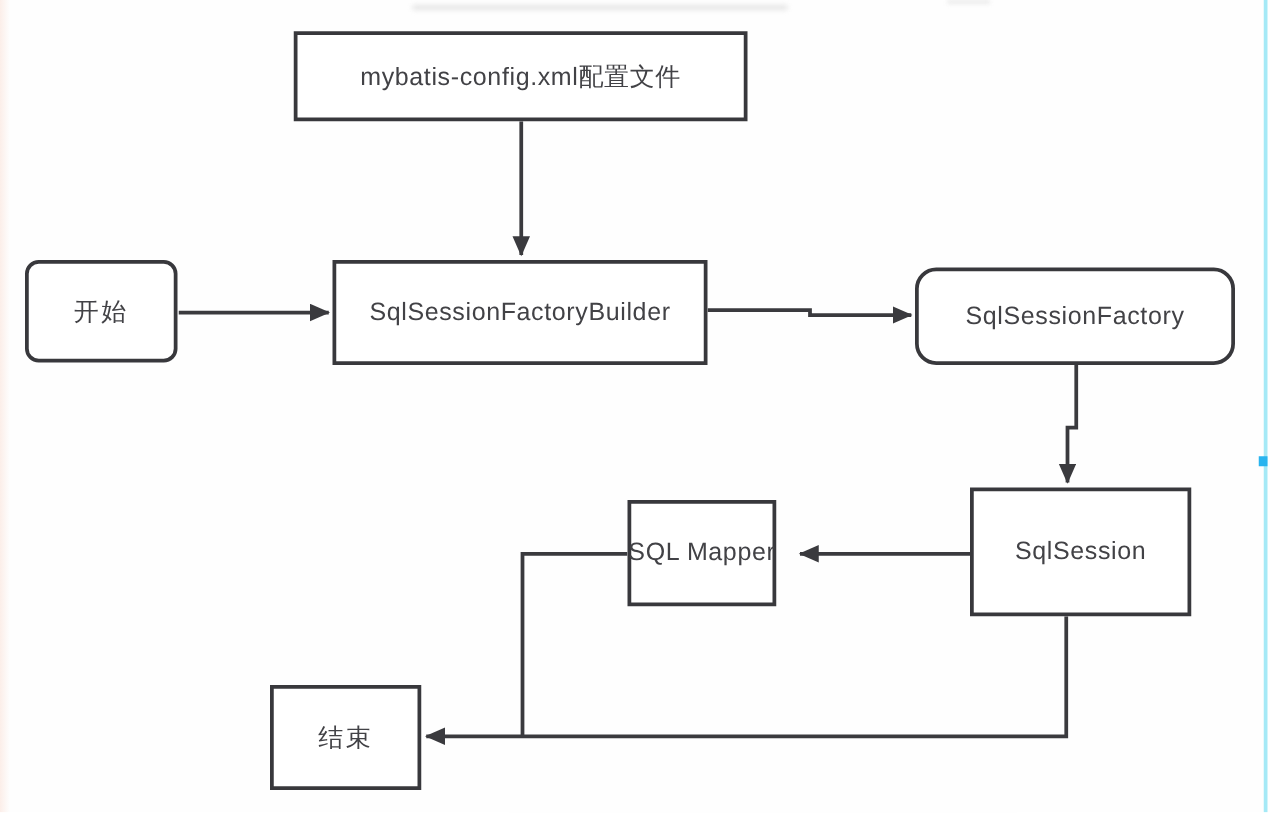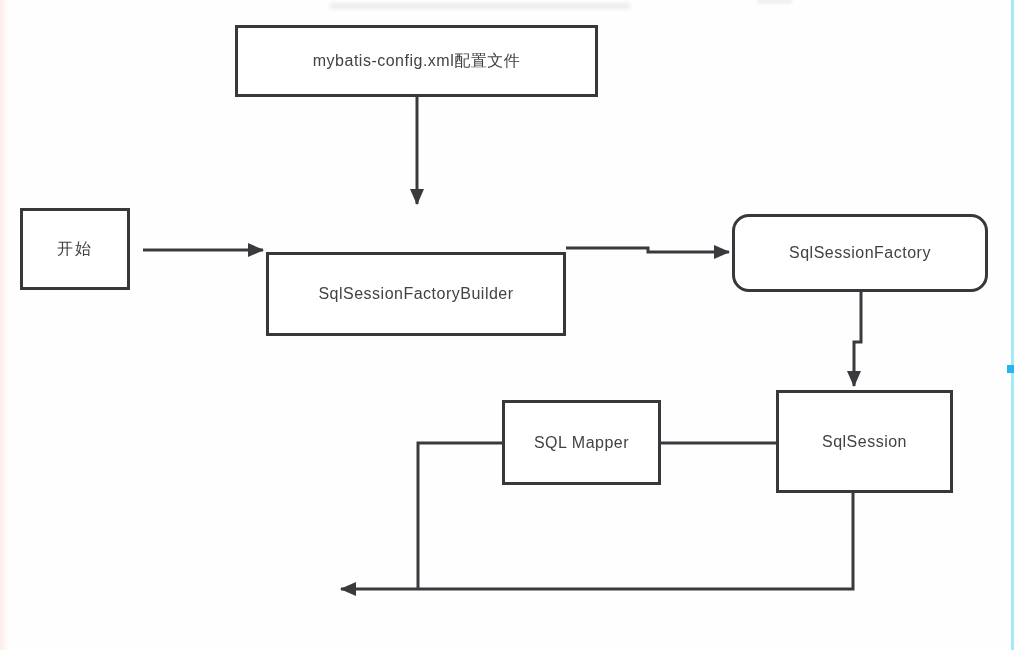--- a/index.html
+++ b/index.html
@@ -33,21 +33,21 @@
     box-sizing: border-box;
     background: #ffffff;
     border: 3px solid #38383c;
     display: flex;
     align-items: center;
     justify-content: center;
     z-index: 2;
   }
   .node .label {
     color: #424246;
-    font-size: 16px;
+    font-size: 20px;
     font-weight: 400;
     letter-spacing: 0.5px;
     white-space: nowrap;
     text-align: center;
   }
   .node .label.cjk { letter-spacing: 2px; }
   
   .top-smudge {
     position: absolute;
     left: 330px; top: 4px;
@@ -116,37 +116,40 @@
 
     <polyline points="502,443 418,443 418,589"></polyline>
 
     <polyline points="853,493 853,589 341,589" marker-end="url(#ah)"></polyline>
   </svg>
 
   <div class="node" style="left:235px; top:25px; width:363px; height:72px;">
     <span class="label">mybatis-config.xml配置文件</span>
   </div>
 
-  <div class="node" style="left:20px; top:208px; width:110px; height:82px;">
+  <div class="node" style="left:20px; top:208px; width:122px; height:82px;border-radius:11px;">
     <span class="label cjk">开始</span>
   </div>
 
-  <div class="node" style="left:266px; top:208px; width:300px; height:84px;margin-top:44px;">
+  <div class="node" style="left:266px; top:208px; width:300px; height:84px;">
     <span class="label">SqlSessionFactoryBuilder</span>
   </div>
 
   <div class="node" style="left:732px; top:214px; width:256px; height:78px;border-radius:17px;">
     <span class="label">SqlSessionFactory</span>
   </div>
 
   <div class="node" style="left:776px; top:390px; width:177px; height:103px;">
     <span class="label">SqlSession</span>
   </div>
 
-  <div class="node" style="left:502px; top:400px; width:159px; height:85px;">
+  <div class="node" style="left:502px; top:400px; width:119px; height:85px;">
     <span class="label">SQL Mapper</span>
   </div>
 
+  <div class="node" style="left:216px; top:548px; width:121px; height:84px;">
+    <span class="label cjk">结束</span>
+  </div>
 
   <div class="screen-edge-line"></div>
   <div class="screen-edge-dot"></div>
 
 </div>
 
 </body></html>

